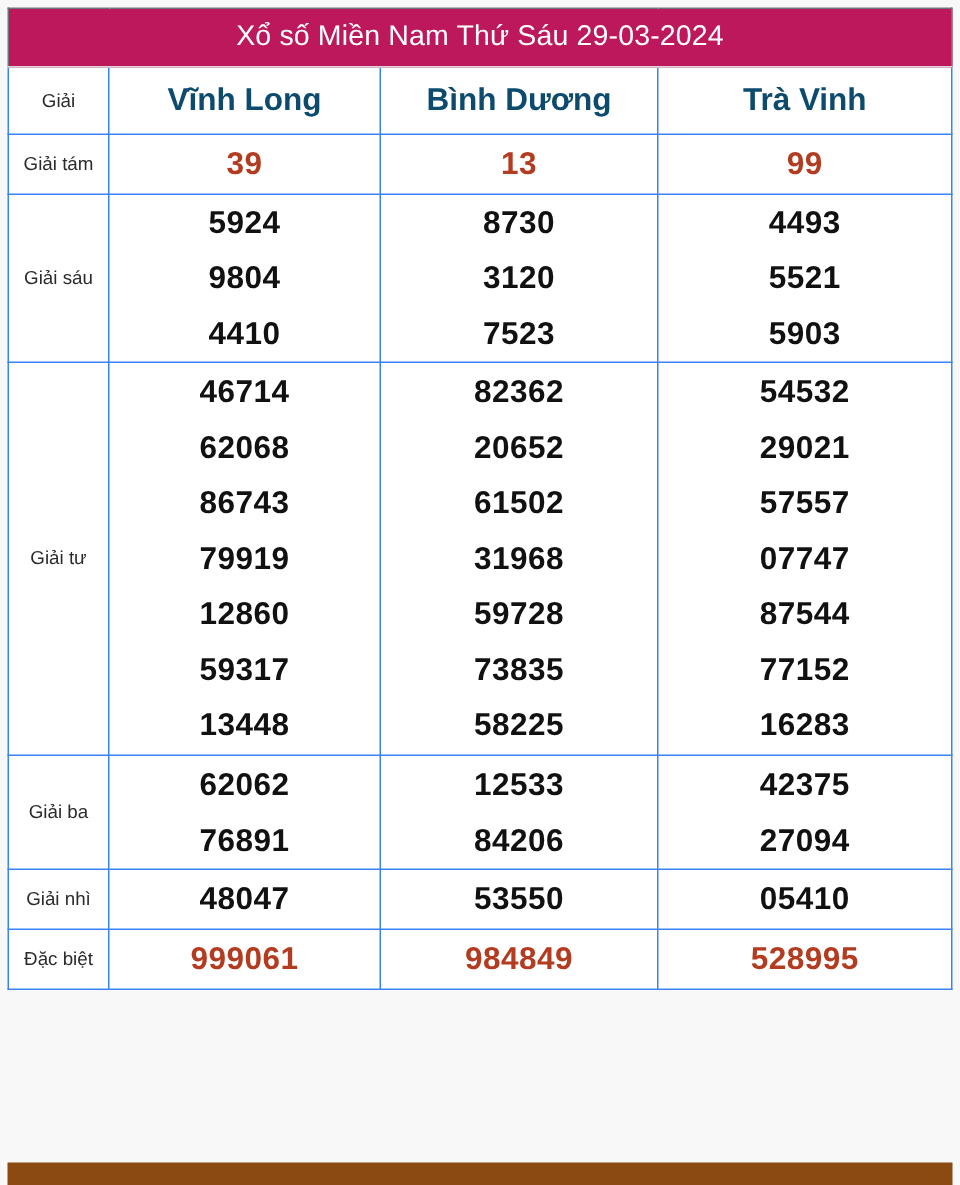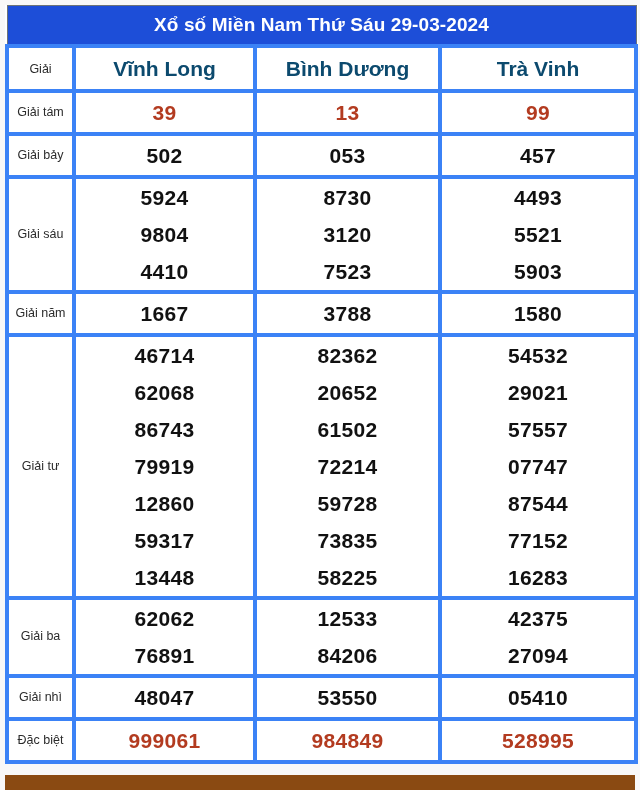--- a/index.html
+++ b/index.html
@@ -22,29 +22,29 @@
     position: absolute;
     left: 5px;
     top: 5px;
     width: 630px;
     border-collapse: collapse;
     table-layout: fixed;
     background: #ffffff;
     border: 1px solid #d6d6d9;
   }
   .result-table td, .result-table th {
-    border: 4px solid #3b82f6;
+    border: 1px solid #3b82f6;
     padding: 0;
     vertical-align: middle;
   }
   .title-band {
-    background: #1d4ed8;
+    background: #be185d;
     color: #ffffff;
     font-size: 19px;
-    font-weight: bold;
+    font-weight: normal;
     text-align: center;
     height: 38px;
     line-height: 38px;
     letter-spacing: 0.1px;
     border: 1px solid #6d7478 !important;
     border-bottom: 1px solid #d6d6d9 !important;
   }
   .col-head {
     height: 45px;
     text-align: center;
@@ -137,38 +137,20 @@
             <div class="num-stack">
               <div class="num hl">13</div>
             </div>
           </td>
           <td>
             <div class="num-stack">
               <div class="num hl">99</div>
             </div>
           </td>
         </tr>
-        <tr class="r-single row-single">
-          <td class="prize-label">Giải bảy</td>
-          <td>
-            <div class="num-stack">
-              <div class="num">502</div>
-            </div>
-          </td>
-          <td>
-            <div class="num-stack">
-              <div class="num">053</div>
-            </div>
-          </td>
-          <td>
-            <div class="num-stack">
-              <div class="num">457</div>
-            </div>
-          </td>
-        </tr>
         <tr class="r-multi3">
           <td class="prize-label">Giải sáu</td>
           <td>
             <div class="num-stack">
               <div class="num">5924</div>
               <div class="num">9804</div>
               <div class="num">4410</div>
             </div>
           </td>
           <td>
@@ -176,38 +158,20 @@
               <div class="num">8730</div>
               <div class="num">3120</div>
               <div class="num">7523</div>
             </div>
           </td>
           <td>
             <div class="num-stack">
               <div class="num">4493</div>
               <div class="num">5521</div>
               <div class="num">5903</div>
-            </div>
-          </td>
-        </tr>
-        <tr class="r-single row-single">
-          <td class="prize-label">Giải năm</td>
-          <td>
-            <div class="num-stack">
-              <div class="num">1667</div>
-            </div>
-          </td>
-          <td>
-            <div class="num-stack">
-              <div class="num">3788</div>
-            </div>
-          </td>
-          <td>
-            <div class="num-stack">
-              <div class="num">1580</div>
             </div>
           </td>
         </tr>
         <tr class="r-multi7">
           <td class="prize-label">Giải tư</td>
           <td>
             <div class="num-stack">
               <div class="num">46714</div>
               <div class="num">62068</div>
               <div class="num">86743</div>
@@ -215,21 +179,21 @@
               <div class="num">12860</div>
               <div class="num">59317</div>
               <div class="num">13448</div>
             </div>
           </td>
           <td>
             <div class="num-stack">
               <div class="num">82362</div>
               <div class="num">20652</div>
               <div class="num">61502</div>
-              <div class="num">72214</div>
+              <div class="num">31968</div>
               <div class="num">59728</div>
               <div class="num">73835</div>
               <div class="num">58225</div>
             </div>
           </td>
           <td>
             <div class="num-stack">
               <div class="num">54532</div>
               <div class="num">29021</div>
               <div class="num">57557</div>

